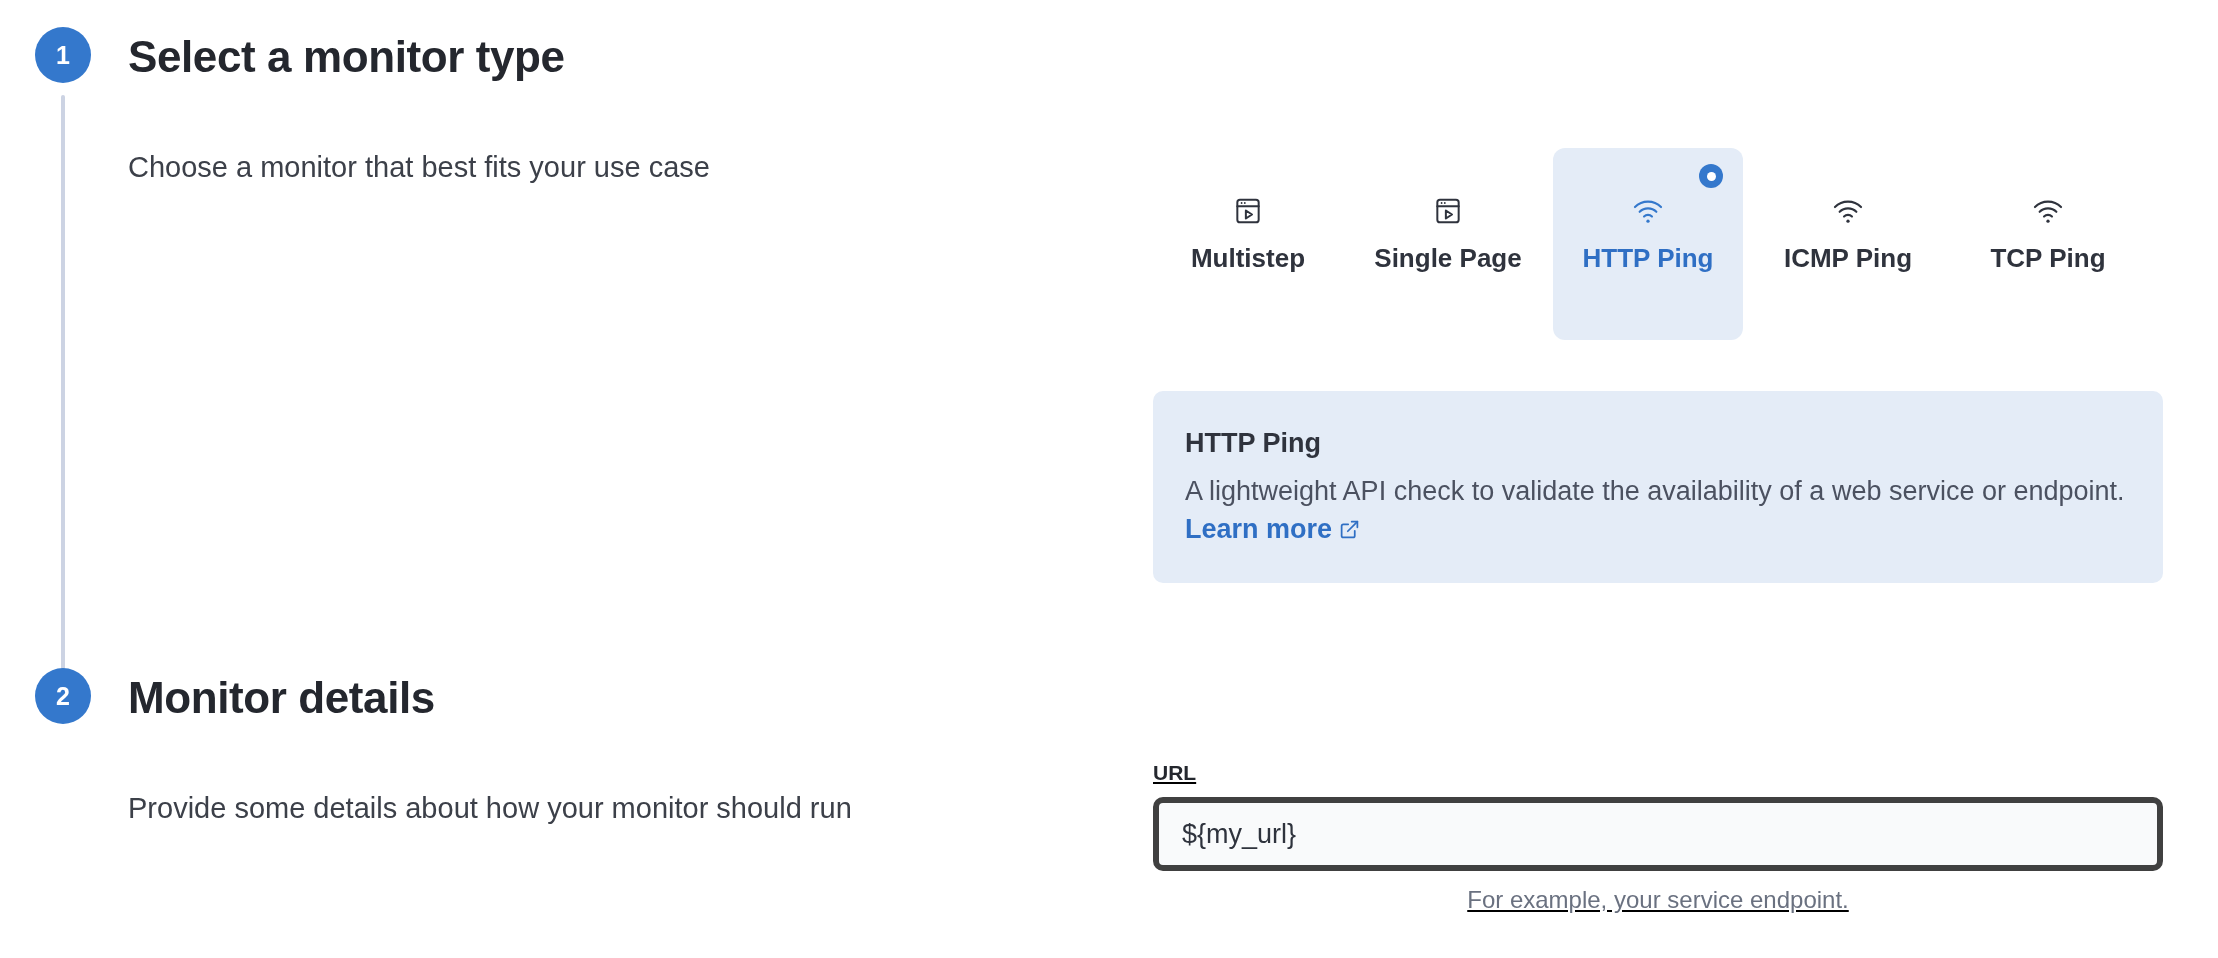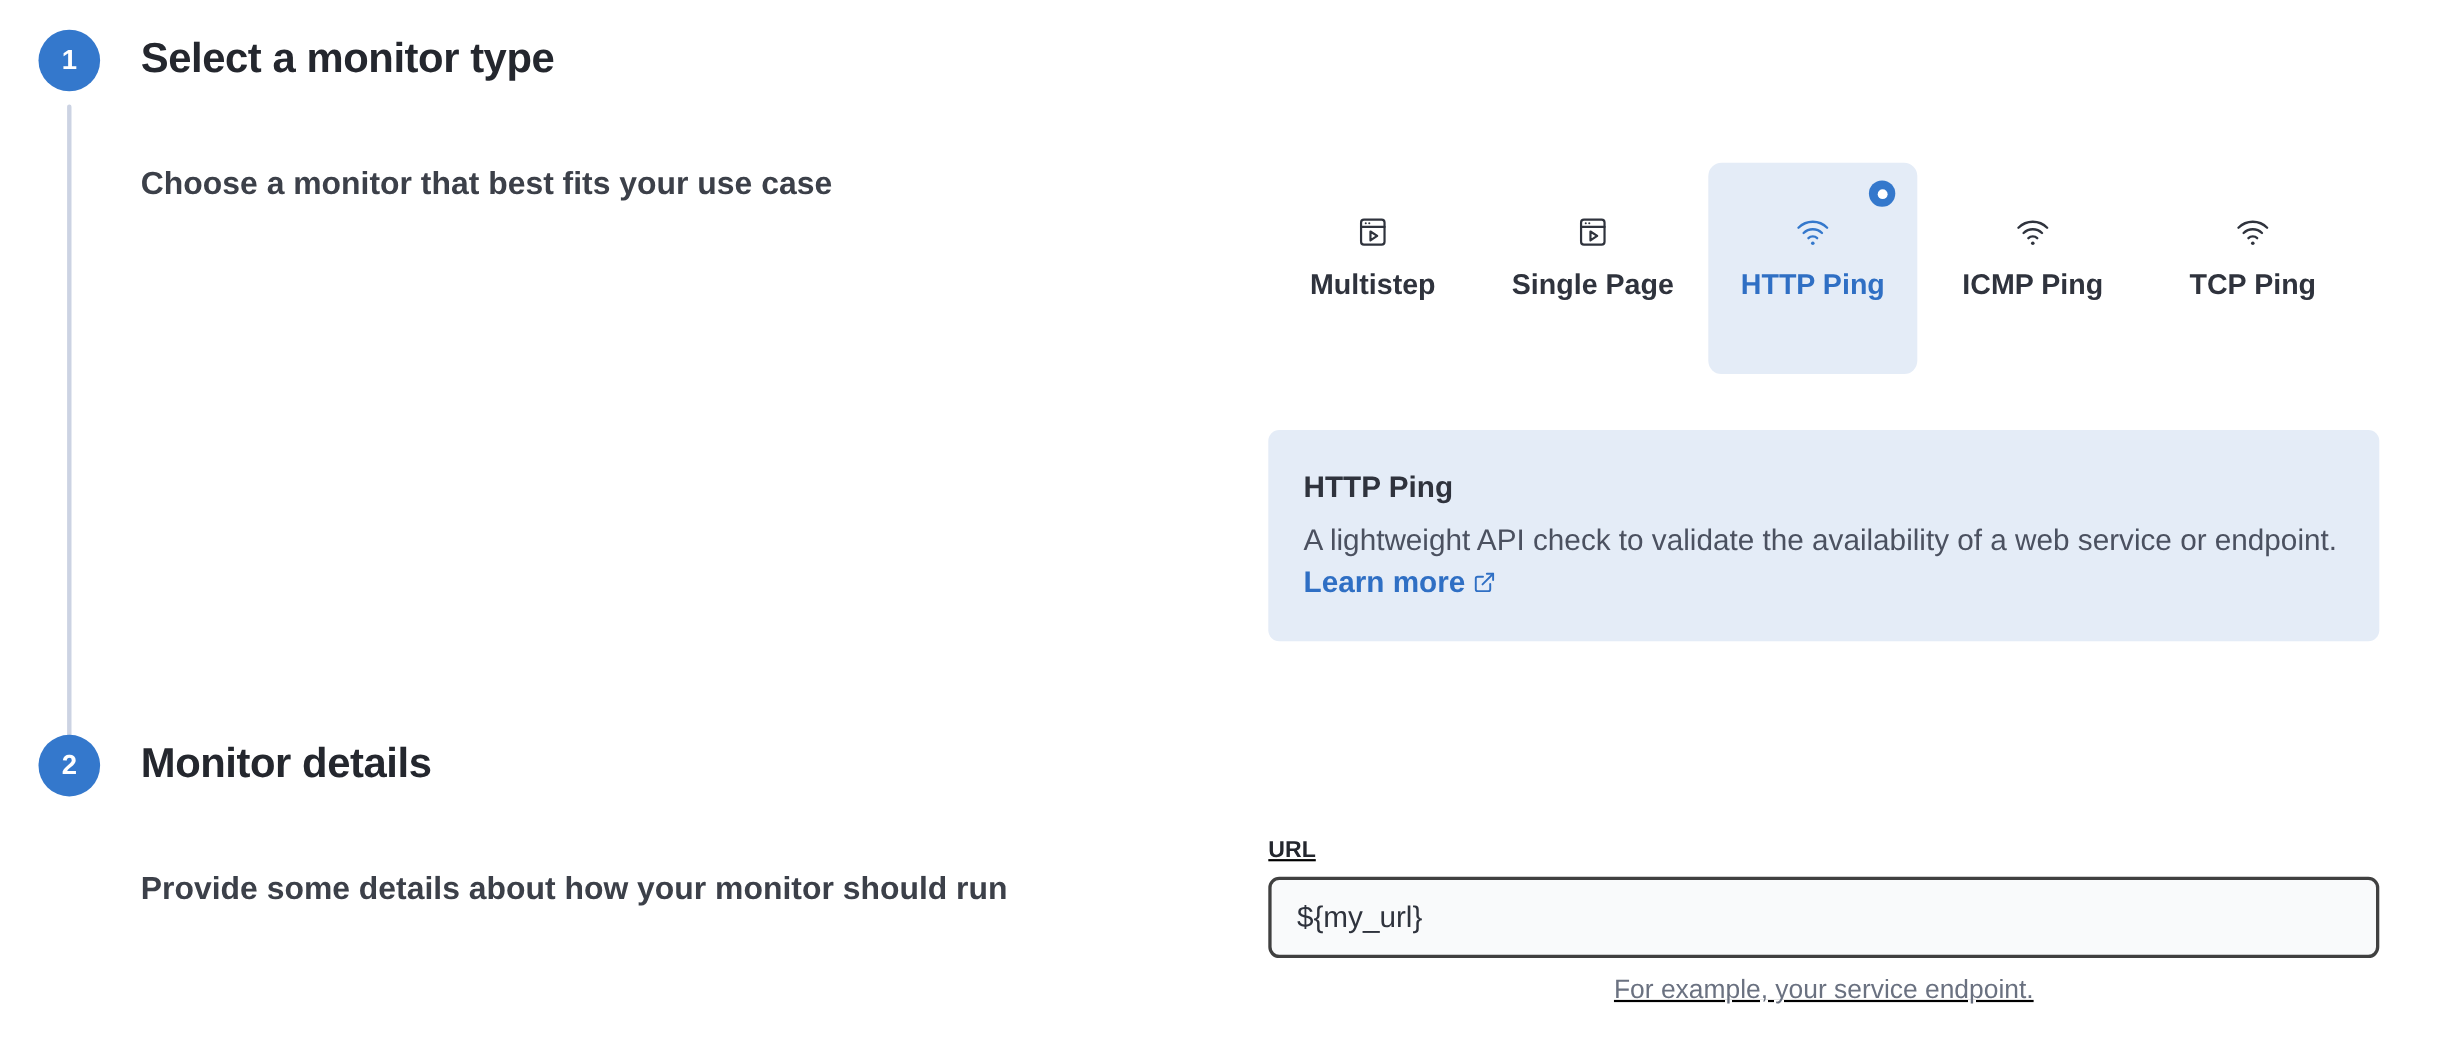--- a/index.html
+++ b/index.html
@@ -46,35 +46,35 @@
     line-height: 1;
     z-index: 3;
   }
   .step-badge.s1 { left: 35px; top: 27px; }
   .step-badge.s2 { left: 35px; top: 668px; }
 
   
   .section-title {
     position: absolute;
     left: 128px;
-    font-size: 38px;
+    font-size: 44px;
     font-weight: 700;
     letter-spacing: -0.4px;
     color: #24272e;
     line-height: 1.15;
     white-space: nowrap;
   }
   .section-title.t1 { top: 32px; }
   .section-title.t2 { top: 673px; }
 
   .section-desc {
     position: absolute;
     left: 128px;
     font-size: 29px;
-    font-weight: 700;
+    font-weight: 400;
     color: #3c4049;
     line-height: 1.3;
     white-space: nowrap;
   }
   .section-desc.d1 { top: 149px; }
   .section-desc.d2 { top: 790px; }
 
   
   .type-grid {
     position: absolute;
@@ -193,21 +193,21 @@
   .field-label {
     font-size: 21px;
     font-weight: 700;
     color: #24272e;
     line-height: 1.2;
     margin-bottom: 12px;
   }
   .text-input {
     width: 1010px;
     height: 74px;
-    border: 3px solid #404040;
+    border: 6px solid #404040;
     border-radius: 10px;
     background: #f9fafb;
     font-family: "Liberation Sans", sans-serif;
     font-size: 27px;
     color: #2f333d;
     padding: 0 23px;
     outline: none;
   }
   .text-input::placeholder { color: #9aa1ad; }
   .field-help {

